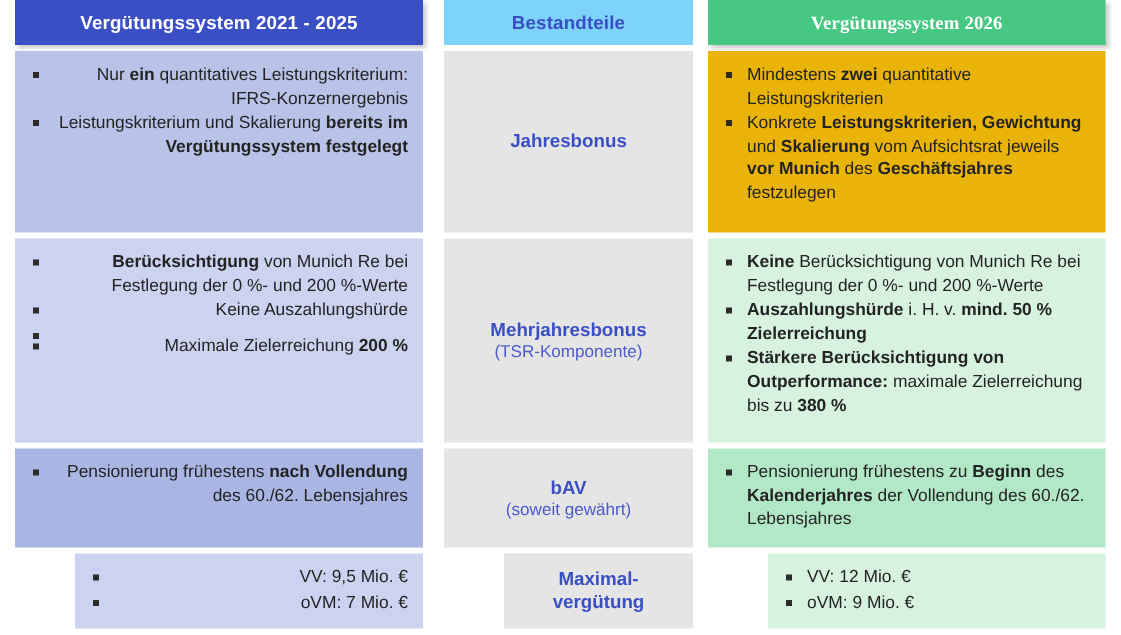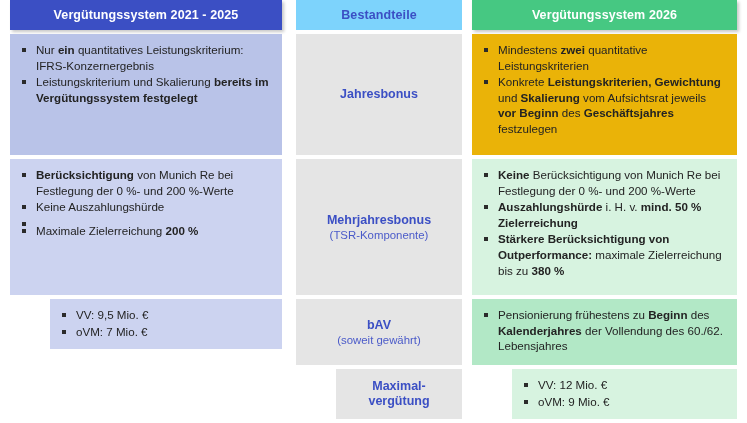--- a/index.html
+++ b/index.html
@@ -22,21 +22,21 @@
   }
 
   .column {
     position: absolute;
     top: 0;
     display: flex;
     flex-direction: column;
   }
 
   
-  .col-old  { left: 10px;  width: 272px; }
+  .col-old  { left: 10px;  width: 272px; text-align: right; }
   .col-mid  { left: 296px; width: 166px; }
   .col-new  { left: 472px; width: 265px; }
 
   
   .hdr {
     height: 30px;
     display: flex;
     align-items: center;
     justify-content: center;
     font-size: 12.5px;
@@ -50,20 +50,21 @@
     box-shadow: 2px 2px 3px rgba(0,0,0,0.22);
   }
   .hdr-mid {
     background: #7dd3fc;
     color: #3b4fc4;
   }
   .hdr-new {
     background: #46c882;
     color: #ffffff;
     box-shadow: 2px 2px 3px rgba(0,0,0,0.22);
+    font-family: Liberation Serif, serif;
   }
 
   
   .block {
     box-sizing: border-box;
     padding: 8px 10px 0 10px;
     overflow: hidden;
   }
   .block.spacer-top { margin-top: 4px; }
 
@@ -151,20 +152,25 @@
 
     <div class="block b-old-2 h2 spacer-top">
       <ul class="bullets">
           <li><b>Berücksichtigung</b><span> von Munich Re bei Festlegung der 0 %- und 200 %-Werte</span></li>
           <li><span>Keine Auszahlungshürde</span></li>
           <li style="list-style: none; height: 6px; line-height: 6px; padding-left: 0px;">&nbsp;</li>
           <li><span>Maximale Zielerreichung </span><b>200 %</b></li>
         </ul>
     </div>
 
+    <div class="block b-old-3 h3 spacer-top">
+      <ul class="bullets">
+          <li><span>Pensionierung frühestens </span><b>nach Vollendung</b><span> des 60./62. Lebensjahres</span></li>
+        </ul>
+    </div>
 
     <div class="block b-old-4 h4 spacer-top">
       <ul class="bullets">
           <li><span>VV: 9,5 Mio. €</span></li>
           <li><span>oVM: 7 Mio. €</span></li>
         </ul>
     </div>
   </div>
 
   <div class="column col-mid">
@@ -193,21 +199,21 @@
       <div class="mid-title">vergütung</div>
     </div>
   </div>
 
   <div class="column col-new">
     <div class="hdr hdr-new">Vergütungssystem 2026</div>
 
     <div class="block b-new-1 h1 spacer-top">
       <ul class="bullets">
           <li><span>Mindestens </span><b>zwei</b><span> quantitative Leistungskriterien</span></li>
-          <li><span>Konkrete </span><b>Leistungskriterien, Gewichtung</b><span> und </span><b>Skalierung</b><span> vom Aufsichtsrat jeweils </span><b>vor Beginn</b><span> des </span><b>Geschäftsjahres</b><span> festzulegen</span></li>
+          <li><span>Konkrete </span><b>Leistungskriterien, Gewichtung</b><span> und </span><b>Skalierung</b><span> vom Aufsichtsrat jeweils </span><b>vor Munich</b><span> des </span><b>Geschäftsjahres</b><span> festzulegen</span></li>
         </ul>
     </div>
 
     <div class="block b-new-2 h2 spacer-top">
       <ul class="bullets">
           <li><b>Keine</b><span> Berücksichtigung von Munich Re bei Festlegung der 0 %- und 200 %-Werte</span></li>
           <li><b>Auszahlungshürde</b><span> i. H. v. </span><b>mind. 50 % Zielerreichung</b></li>
           <li><b>Stärkere Berücksichtigung von Outperformance:</b><span> maximale Zielerreichung bis zu </span><b>380 %</b></li>
         </ul>
     </div>

